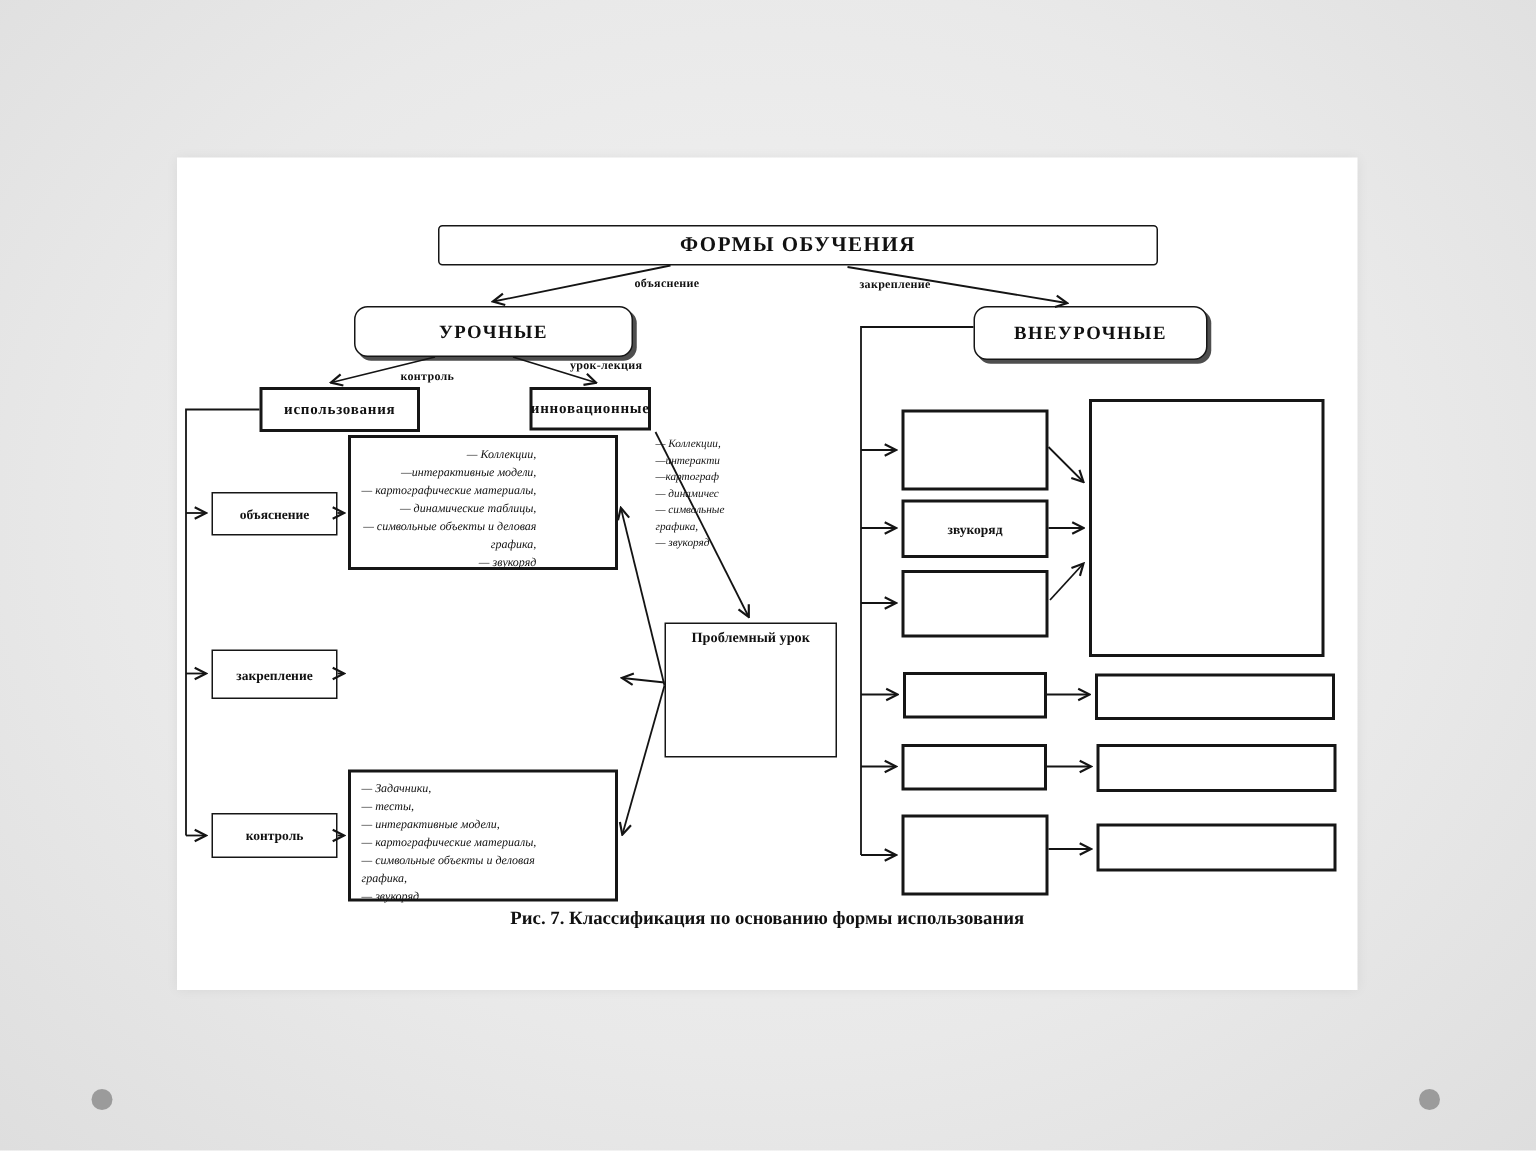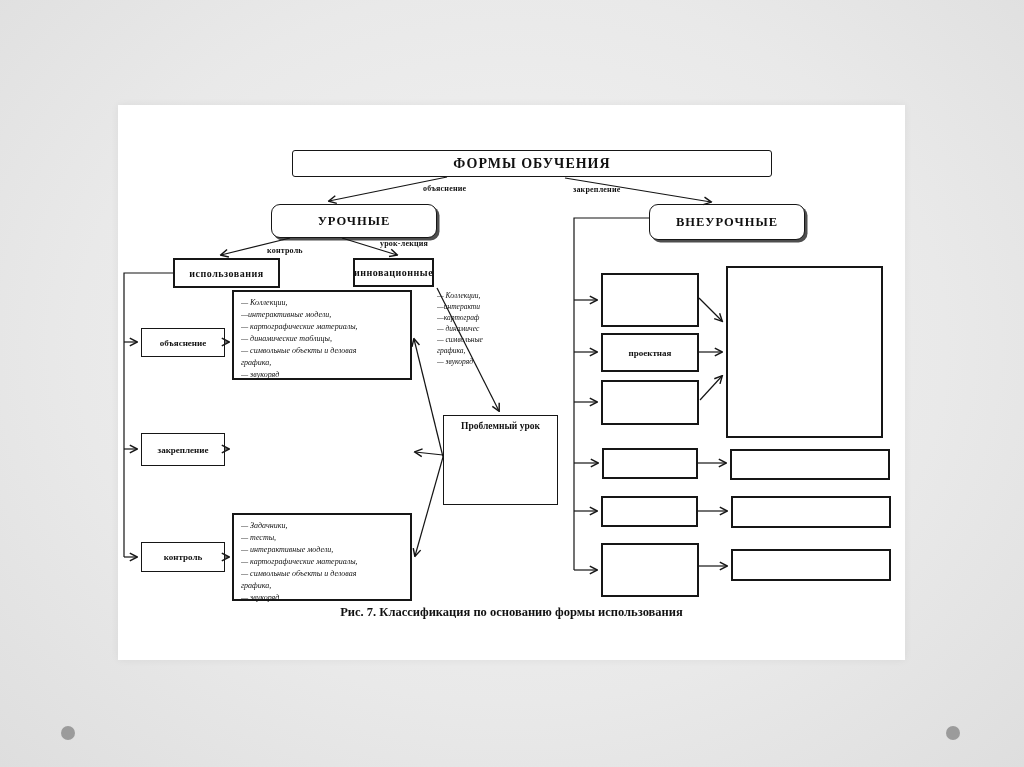--- a/index.html
+++ b/index.html
@@ -56,35 +56,35 @@
   }
   svg.wires{position:absolute;left:0;top:0;pointer-events:none;}
 </style>
 </head>
 <body>
 
 <div class="panel">
 
   <div class="box titlebox" style="left:174px;top:45px;width:480px;height:27px;">ФОРМЫ ОБУЧЕНИЯ</div>
 
-  <div class="box rounded" style="left:118px;top:99px;width:166px;height:34px;margin-left:35px;">УРОЧНЫЕ</div>
+  <div class="box rounded" style="left:118px;top:99px;width:186px;height:34px;">УРОЧНЫЕ</div>
 
   <div class="box rounded" style="left:531px;top:99px;width:156px;height:36px;">ВНЕУРОЧНЫЕ</div>
 
   <div class="box subnode" style="left:55px;top:153px;width:107px;height:30px;">использования</div>
 
   <div class="box subnode" style="left:235px;top:153px;width:81px;height:29px;">инновационные</div>
 
   <div class="box stage" style="left:23px;top:223px;width:84px;height:29px;">объяснение</div>
 
   <div class="box stage" style="left:23px;top:328px;width:84px;height:33px;">закрепление</div>
 
   <div class="box stage" style="left:23px;top:437px;width:84px;height:30px;">контроль</div>
 
-  <div class="box thick listbox" style="left:114px;top:185px;width:180px;height:90px;">— Коллекции,
+  <div class="box thick listbox" style="left:114px;top:185px;width:180px;height:90px;text-align:right;">— Коллекции,
 —интерактивные модели,
 — картографические материалы,
 — динамические таблицы,
 — символьные объекты и деловая
 графика,
 — звукоряд</div>
 
 
   <div class="box thick listbox" style="left:114px;top:408px;width:180px;height:88px;">— Задачники,
 — тесты,
@@ -99,21 +99,21 @@
 —картограф
 — динамичес
 — символьные
 графика,
 — звукоряд</div>
 
   <div class="box problem" style="left:325px;top:310px;width:115px;height:90px;">Проблемный урок</div>
 
   <div class="box thick" style="left:483px;top:168px;width:98px;height:54px;"></div>
 
-  <div class="box thick project-label" style="left:483px;top:228px;width:98px;height:39px;">проектная</div>
+  <div class="box thick project-label" style="left:483px;top:228px;width:98px;height:39px;">звукоряд</div>
 
   <div class="box thick" style="left:483px;top:275px;width:98px;height:45px;"></div>
 
   <div class="box thick" style="left:608px;top:161px;width:157px;height:172px;"></div>
 
   <div class="box thick" style="left:484px;top:343px;width:96px;height:31px;"></div>
   <div class="box thick" style="left:612px;top:344px;width:160px;height:31px;"></div>
 
   <div class="box thick" style="left:483px;top:391px;width:97px;height:31px;"></div>
   <div class="box thick" style="left:613px;top:391px;width:160px;height:32px;"></div>

